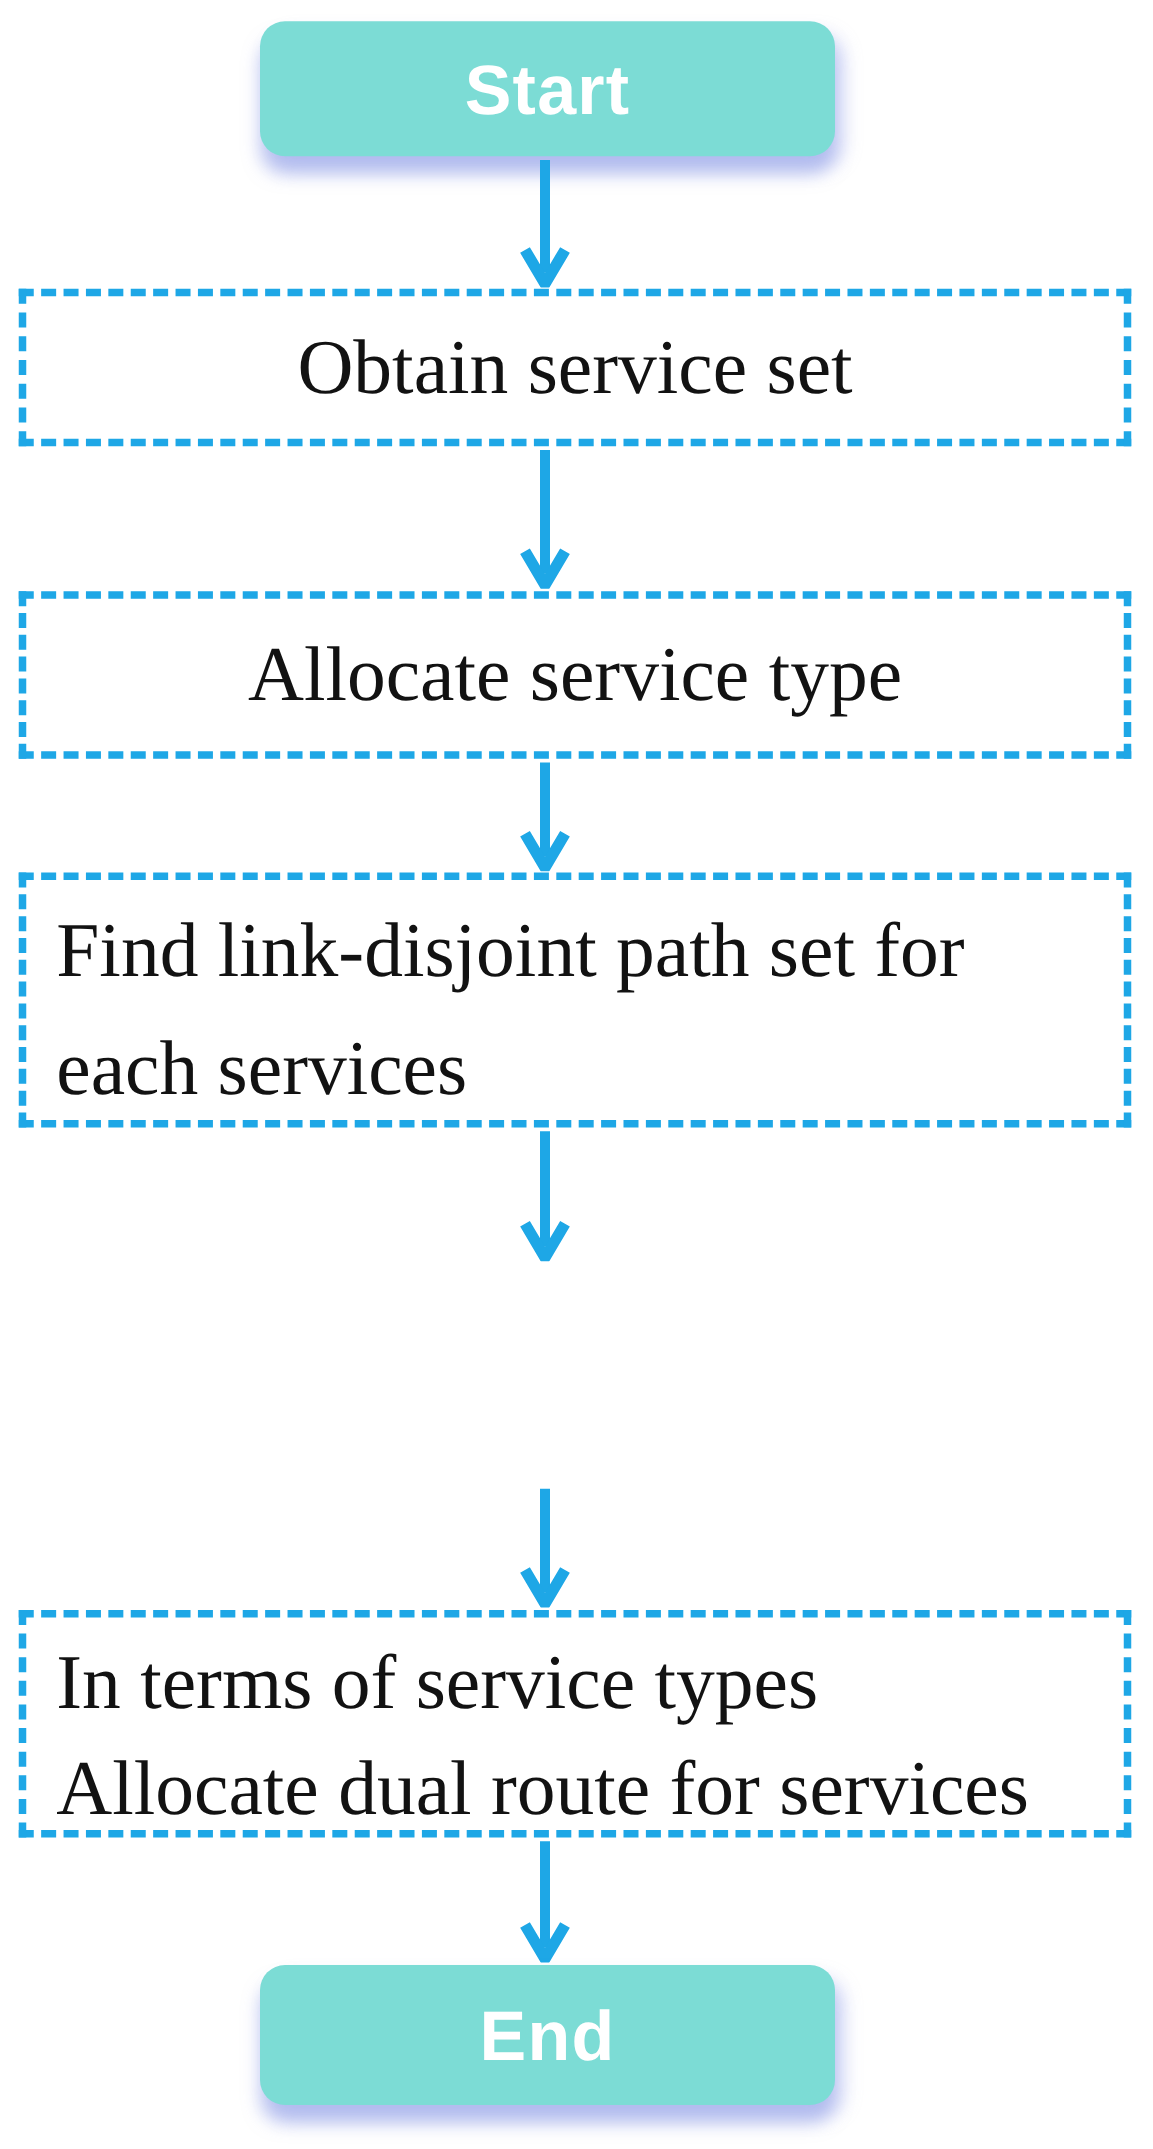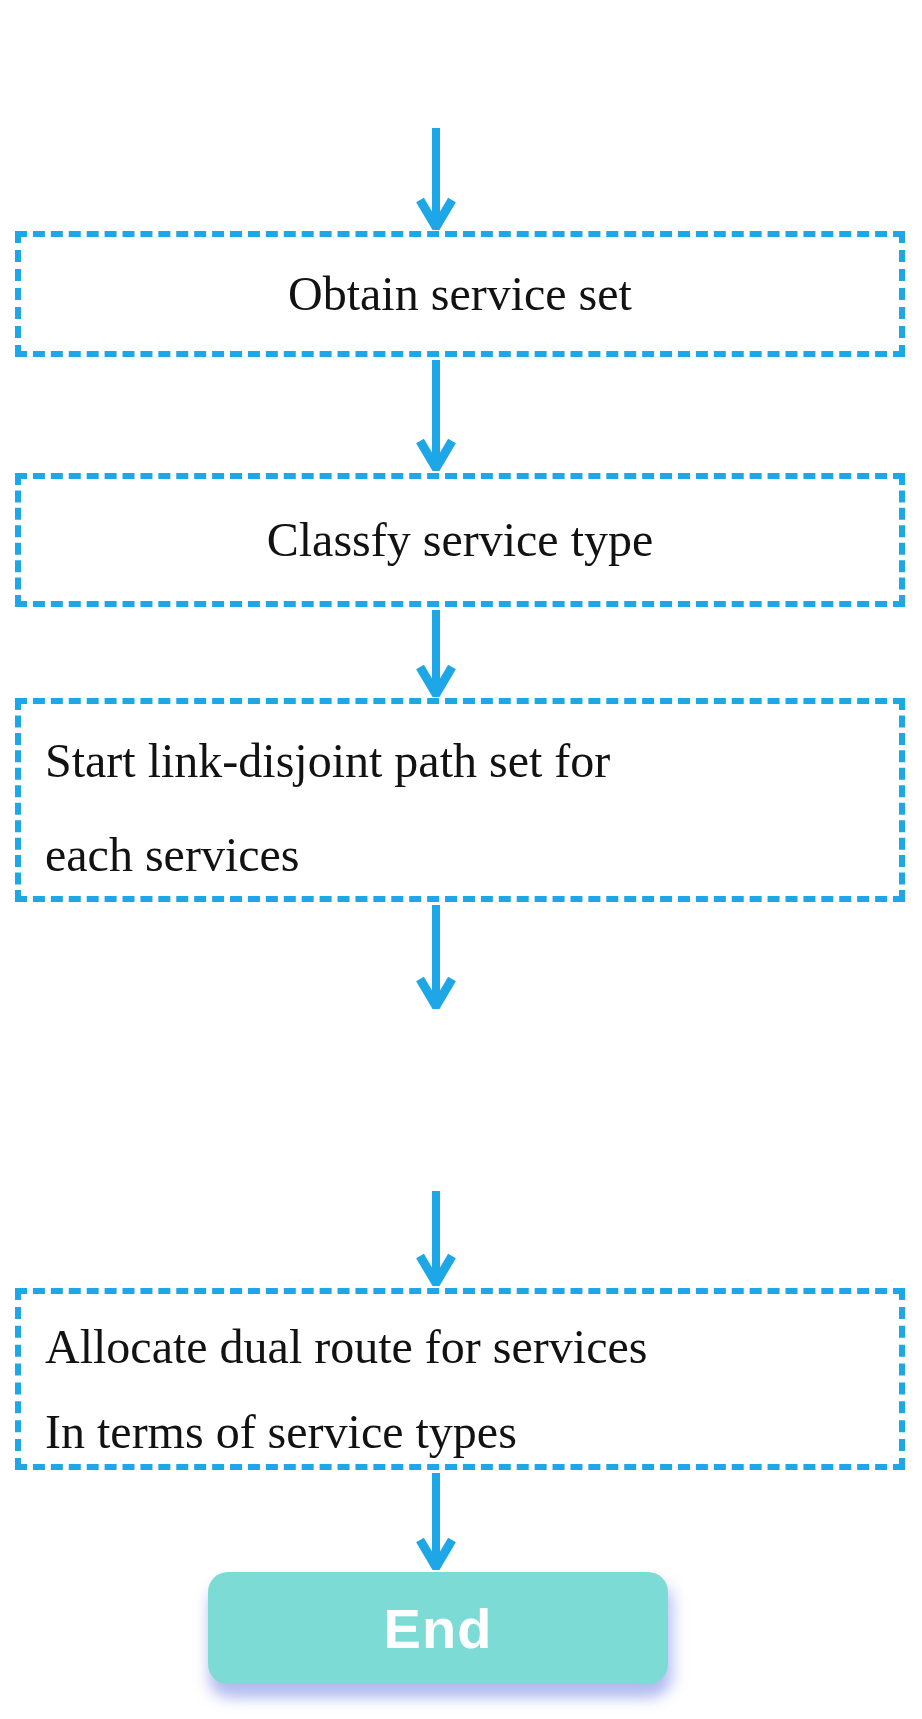--- a/index.html
+++ b/index.html
@@ -32,21 +32,21 @@
   }
   #start-node{top:17px;}
   #end-node{top:1572px;height:112px;}
   
   .step{
     position:absolute;
     left:15px;width:890px;
     box-sizing:border-box;
     border:6px dashed var(--blue);
     background:#ffffff;
-    font-size:48px;
+    font-size:62px;
     line-height:1.0;
   }
   .step.center{
     display:flex;align-items:center;justify-content:center;
     text-align:center;
   }
   .step.left{
     padding:10px 6px 0 24px;
   }
   .step.left .line{
@@ -77,63 +77,66 @@
   #arrow-3{top:608px;}
   #arrow-4{top:903px;}
   #arrow-5{top:1189px;}
   #arrow-6{top:1471px;}
 </style>
 </head>
 <body>
 
 <div class="stage">
 
+  <div class="terminal" id="start-node">
+    <span>Start</span>
+  </div>
 
   <svg class="arrow" id="arrow-1" width="44" height="104" viewBox="0 0 44 104">
     <line x1="22" y1="2" x2="22" y2="92" stroke-width="8"></line>
     <polyline points="6,74 22,101 38,74" stroke-width="9"></polyline>
   </svg>
 
   <div class="step center" id="step-1">
     <span class="line">Obtain service set</span>
   </div>
 
   <svg class="arrow" id="arrow-2" width="44" height="113" viewBox="0 0 44 113">
     <line x1="22" y1="2" x2="22" y2="101" stroke-width="8"></line>
     <polyline points="6,83 22,110 38,83" stroke-width="9"></polyline>
   </svg>
 
   <div class="step center" id="step-2">
-    <span class="line">Classfy service type</span>
+    <span class="line">Allocate service type</span>
   </div>
 
   <svg class="arrow" id="arrow-3" width="44" height="89" viewBox="0 0 44 89">
     <line x1="22" y1="2" x2="22" y2="77" stroke-width="8"></line>
     <polyline points="6,59 22,86 38,59" stroke-width="9"></polyline>
   </svg>
 
   <div class="step left" id="step-3">
-    <span class="line">Start link-disjoint path set for</span>
+    <span class="line">Find link-disjoint path set for</span>
     <span class="line">each services</span>
   </div>
 
   <svg class="arrow" id="arrow-4" width="44" height="106" viewBox="0 0 44 106">
     <line x1="22" y1="2" x2="22" y2="94" stroke-width="8"></line>
     <polyline points="6,76 22,103 38,76" stroke-width="9"></polyline>
   </svg>
 
 
   <svg class="arrow" id="arrow-5" width="44" height="97" viewBox="0 0 44 97">
     <line x1="22" y1="2" x2="22" y2="85" stroke-width="8"></line>
     <polyline points="6,67 22,94 38,67" stroke-width="9"></polyline>
   </svg>
 
   <div class="step left" id="step-5">
+    <span class="line">In terms of service types</span>
     <span class="line">Allocate dual route for services</span>
-    <span class="line">In terms of service types</span>
   </div>
 
   <svg class="arrow" id="arrow-6" width="44" height="99" viewBox="0 0 44 99">
     <line x1="22" y1="2" x2="22" y2="87" stroke-width="8"></line>
     <polyline points="6,69 22,96 38,69" stroke-width="9"></polyline>
   </svg>
 
   <div class="terminal" id="end-node">
     <span>End</span>
   </div>

